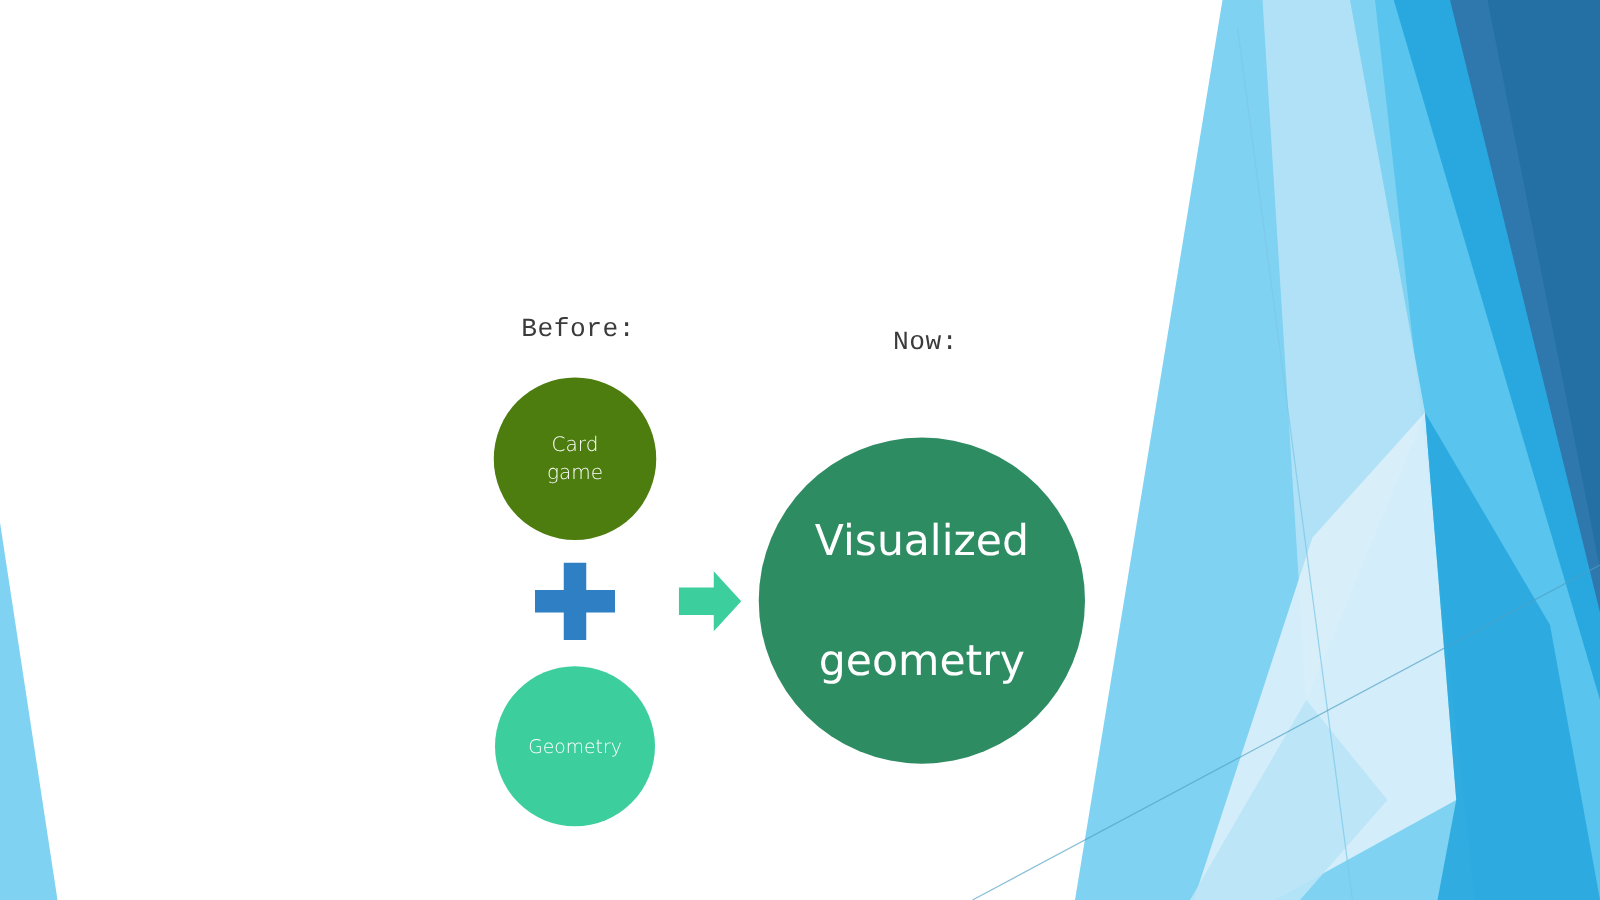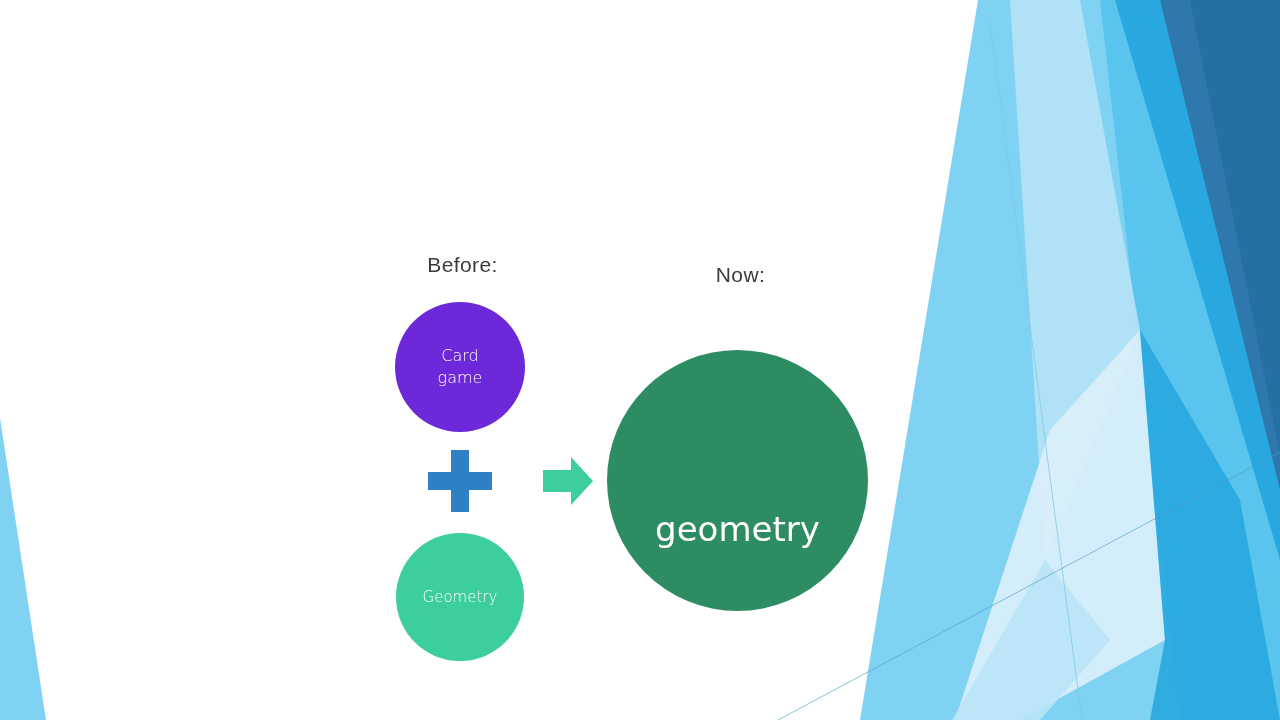--- a/index.html
+++ b/index.html
@@ -21,21 +21,21 @@
     position: absolute;
     inset: 0;
     width: 1280px;
     height: 720px;
     pointer-events: none;
   }
 
   
   .column-label {
     position: absolute;
-    font-family: Liberation Sans, sans-serif;
+    font-family: Liberation Mono, monospace;
     font-weight: 300;
     font-size: 21px;
     color: #3b3b3b;
     letter-spacing: 0.4px;
     white-space: nowrap;
     text-align: center;
   }
   #label-before { left: 390px; top: 253px; width: 145px; }
   #label-now    { left: 668px; top: 263px; width: 145px; }
 
@@ -51,21 +51,21 @@
     font-family: "DejaVu Sans", sans-serif;
     font-weight: 300;
     box-sizing: border-box;
   }
 
   #circle-card-game {
     left: 395px;
     top: 302px;
     width: 130px;
     height: 130px;
-    background: #6d28d9;
+    background: #4d7c0f;
     font-size: 16px;
     line-height: 22px;
   }
 
   #circle-geometry {
     left: 396px;
     top: 533px;
     width: 128px;
     height: 128px;
     background: #3dce9e;
@@ -147,19 +147,19 @@
   <svg id="arrow-right" viewBox="0 0 50 48">
     <polygon points="0,13 28,13 28,0 50,24 28,48 28,35 0,35" fill="#3dce9e"></polygon>
   </svg>
 
   <div class="node-circle" id="circle-geometry">
     <span>Geometry</span>
   </div>
 
   <div class="node-circle" id="circle-result">
     <span>
-      <br>
+      <span>Visualized</span><br>
       <br>
       <span>geometry</span>
     </span>
   </div>
 
 </div>
 
 </body></html>

